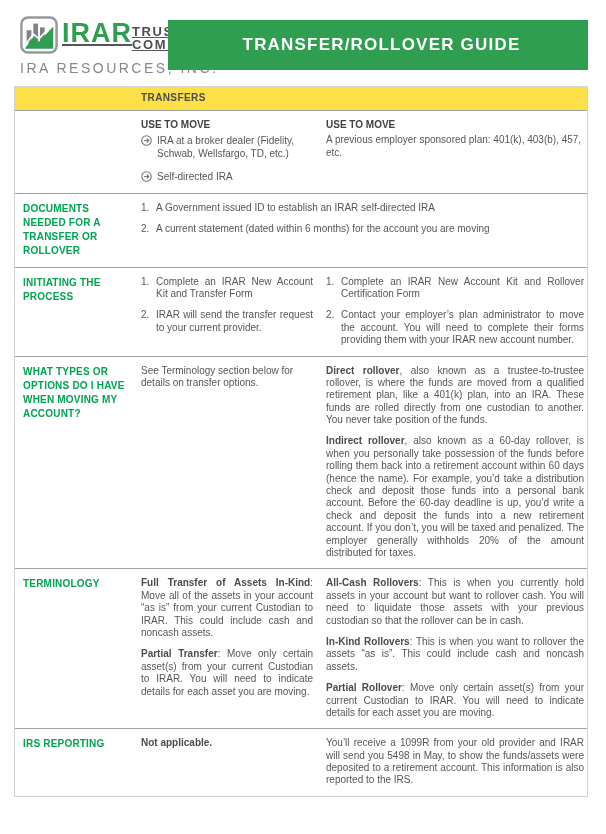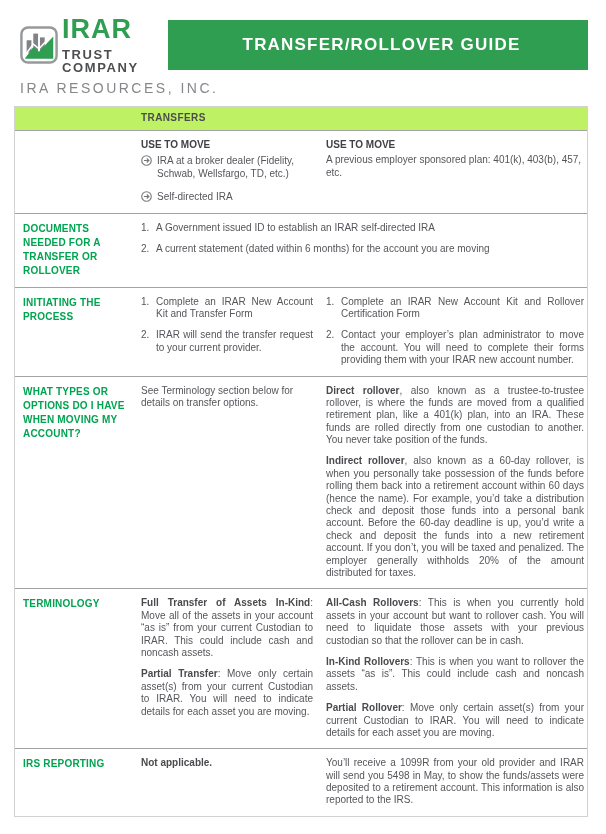--- a/index.html
+++ b/index.html
@@ -20,21 +20,21 @@
 
   
   .hdr {
     display: flex;
     align-items: flex-start;
     padding: 16px 18px 0 20px;
   }
   .logo-block { width: 130px; flex: 0 0 auto; }
   .logo-top { display: flex; align-items: center; gap: 4px; }
   .logo-icon { width: 38px; height: 38px; flex: 0 0 auto; }
-  .logo-words { display: flex; flex-direction: column; line-height: 1; }
+  .logo-words { display: flex; flex-direction: row; line-height: 1; text-decoration: underline; }
   .logo-brand {
     font-size: 27px; font-weight: bold; color: #2f9e50; letter-spacing: 1px;
   }
   .logo-sub {
     font-size: 13px; font-weight: bold; color: #4d4e50;
     letter-spacing: 1.6px; margin-top: 5px;
   }
   .logo-company {
     font-size: 14px; color: #85878a; letter-spacing: 2.5px;
     margin-top: 6px; white-space: nowrap;
@@ -58,21 +58,21 @@
     border: 1px solid #d2d2d0;
     flex: 1 1 auto;
   }
   .trow {
     display: grid;
     grid-template-columns: 126px 184px 264px;
     border-top: 1px solid #a3a3a3;
   }
   .trow:first-child { border-top: none; }
   .thead {
-    background: #bef264;
+    background: #fde047;
     border-top: none;
     height: 23px;
     align-items: center;
   }
   .col-h {
     font-size: 14.5px; font-weight: bold; color: #4b4c4e;
     letter-spacing: 0.4px;
   }
   .cell { padding: 8px 12px 9px 0; font-size: 10px; line-height: 1.24; }
   .thead .cell { padding: 0 0 0 0; }

